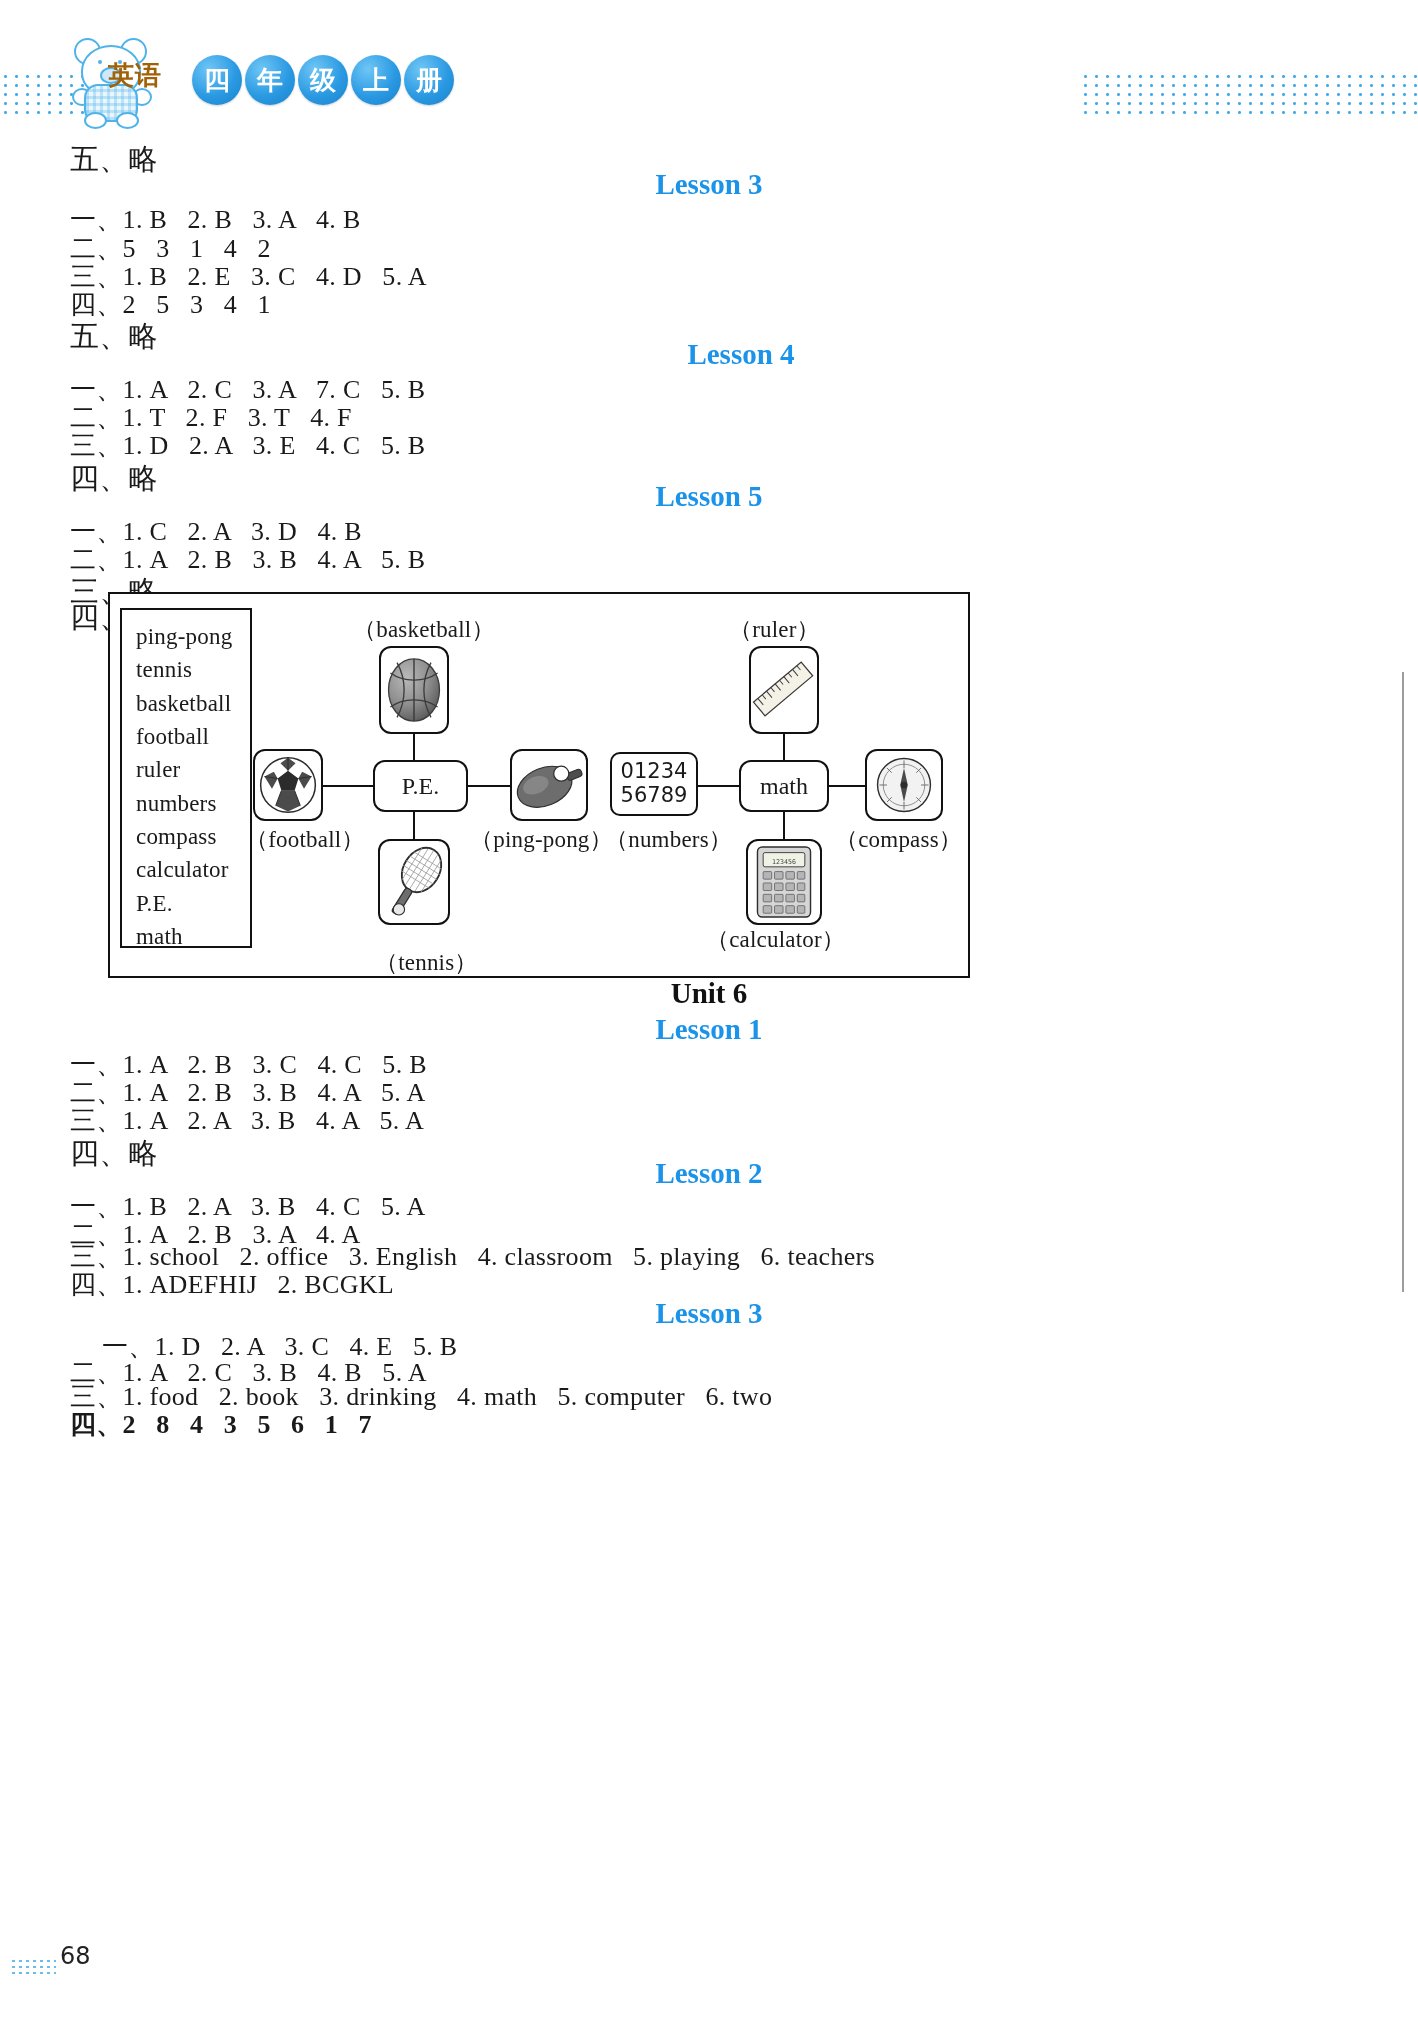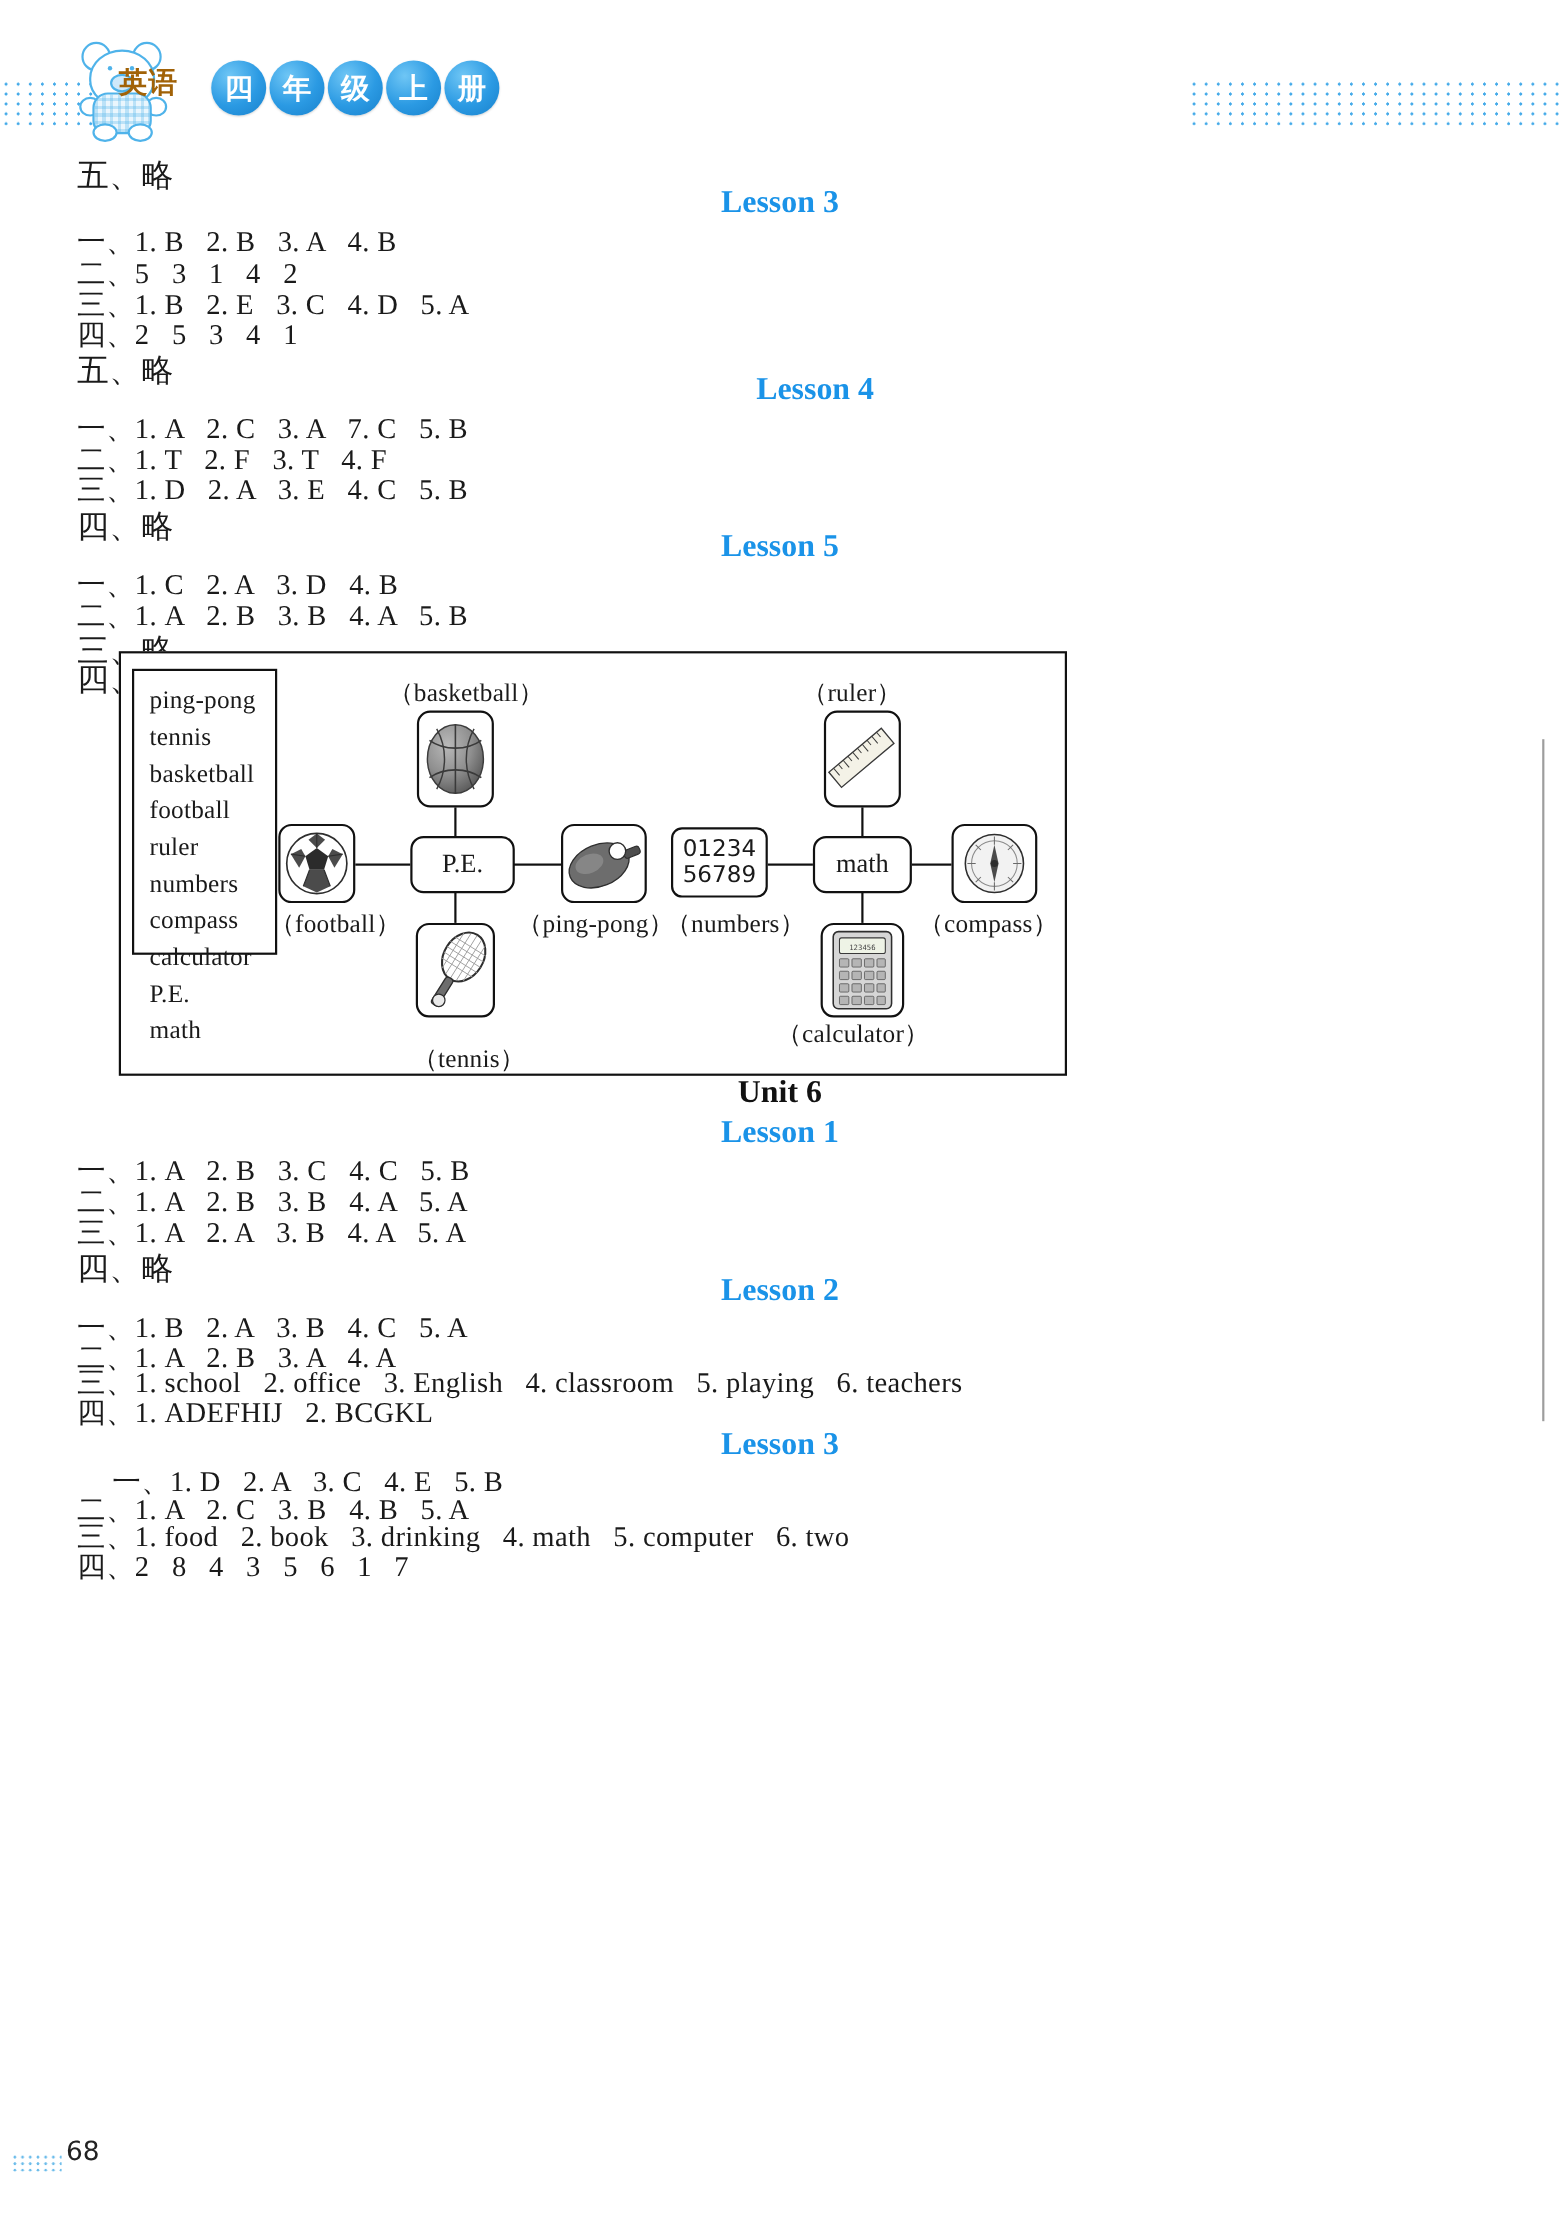--- a/index.html
+++ b/index.html
@@ -172,21 +172,21 @@
   .diagram {
     position: absolute;
     left: 108px; top: 592px;
     width: 858px; height: 382px;
     border: 2px solid #111;
     background: #fff;
   }
   .wordbox {
     position: absolute;
     left: 10px; top: 14px;
-    width: 132px; height: 260px;
+    width: 132px; height: 340px;
     border: 2px solid #111;
     padding: 10px 0 0 14px;
     box-sizing: border-box;
   }
   .wordbox div {
     font-size: 23px;
     line-height: 1.45;
     letter-spacing: .2px;
   }
 
@@ -504,16 +504,16 @@
 <div class="ans-line" style="left:70px; top:1192px;">一、1. B   2. A   3. B   4. C   5. A</div>
 <div class="ans-line" style="left:70px; top:1220px;">二、1. A   2. B   3. A   4. A</div>
 <div class="ans-line" style="left:70px; top:1242px;">三、1. school   2. office   3. English   4. classroom   5. playing   6. teachers</div>
 <div class="ans-line" style="left:70px; top:1270px;">四、1. ADEFHIJ   2. BCGKL</div>
 
 <div class="lesson-head" style="top:1297px;">Lesson 3</div>
 
 <div class="ans-line" style="left:70px; top:1332px;margin-left:32px;">一、1. D   2. A   3. C   4. E   5. B</div>
 <div class="ans-line" style="left:70px; top:1358px;">二、1. A   2. C   3. B   4. B   5. A</div>
 <div class="ans-line" style="left:70px; top:1382px;">三、1. food   2. book   3. drinking   4. math   5. computer   6. two</div>
-<div class="ans-line" style="left:70px; top:1410px;">四、2   8   4   3   5   6   1   7</div>
+<div class="ans-line" style="left:70px; top:1410px;font-weight:bold;">四、2   8   4   3   5   6   1   7</div>
 
 <div class="edge-mark"></div>
 <div class="pageno">68</div>
 
 </body></html>

